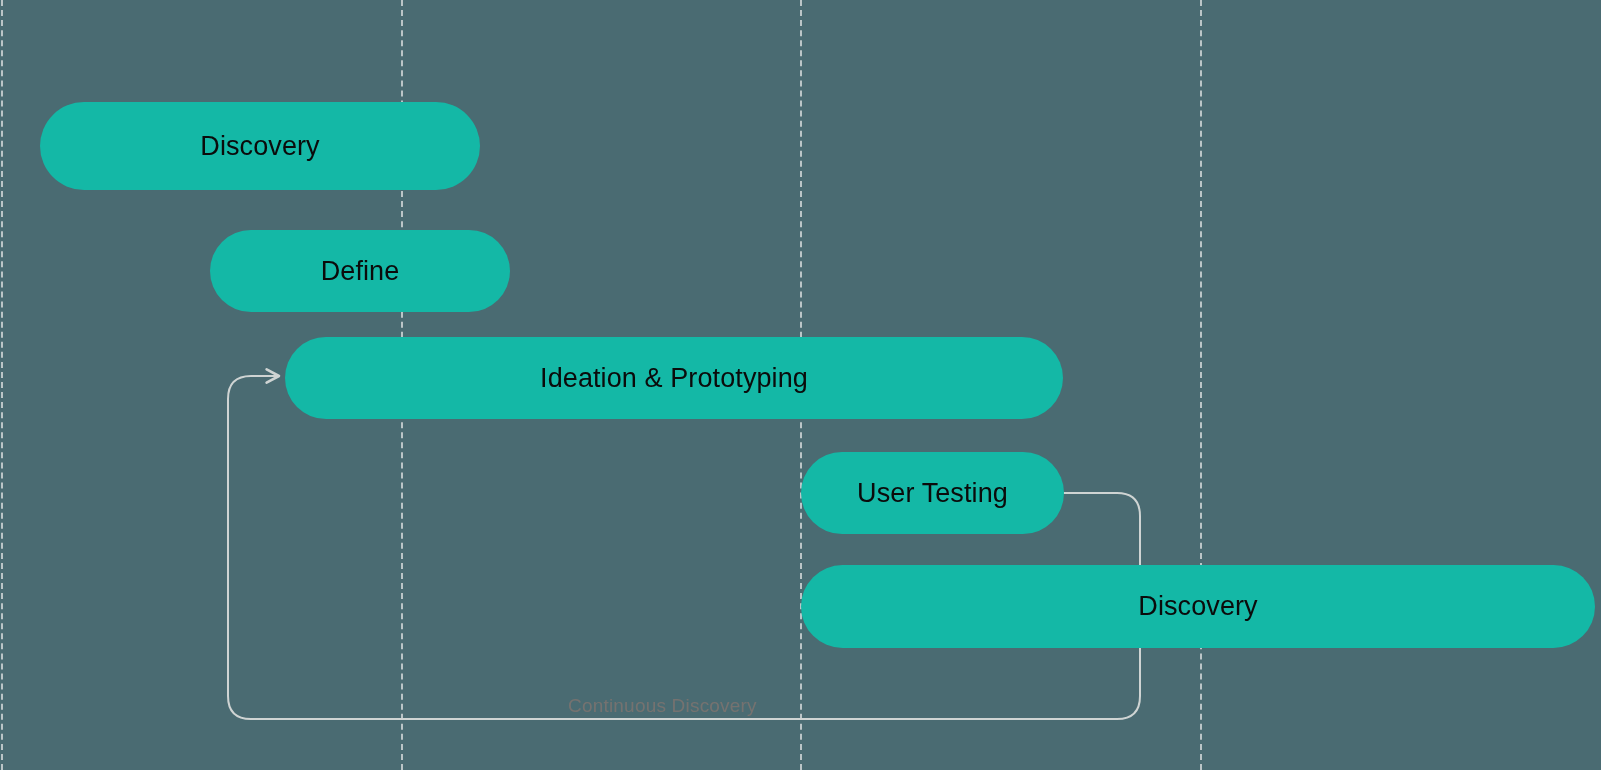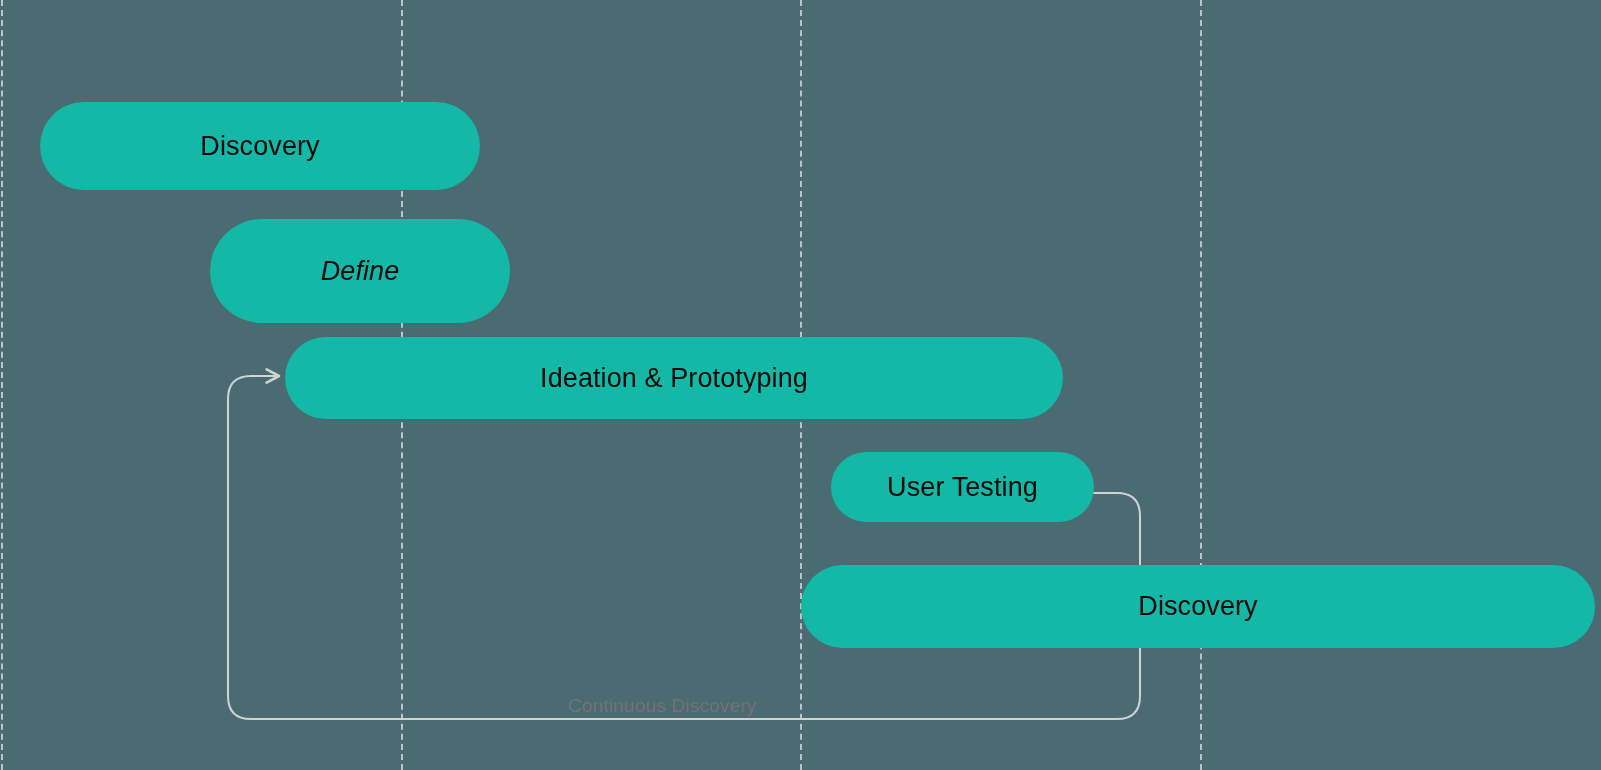--- a/index.html
+++ b/index.html
@@ -97,29 +97,29 @@
              Q 228 376 251 376
              L 279 376" fill="none" stroke="#cfd4d3" stroke-width="2" stroke-linecap="round" marker-end="url(#arrowhead)"></path>
   </svg>
 
   <div class="loop-caption" style="left:568px; top:696px;text-align:right;">Continuous Discovery</div>
 
   <div class="bar" style="left:40px; top:102px; width:440px; height:88px;">
     <span class="bar-label">Discovery</span>
   </div>
 
-  <div class="bar" style="left:210px; top:219px; width:300px; height:104px;font-style:italic;">
+  <div class="bar" style="left:210px; top:230px; width:300px; height:82px;">
     <span class="bar-label">Define</span>
   </div>
 
   <div class="bar" style="left:285px; top:337px; width:778px; height:82px;">
     <span class="bar-label">Ideation &amp; Prototyping</span>
   </div>
 
-  <div class="bar" style="left:801px; top:452px; width:263px; height:70px;margin-left:30px;">
+  <div class="bar" style="left:801px; top:452px; width:263px; height:82px;">
     <span class="bar-label">User Testing</span>
   </div>
 
   <div class="bar" style="left:801px; top:565px; width:794px; height:83px;">
     <span class="bar-label">Discovery</span>
   </div>
 
 </div>
 
 </body></html>

